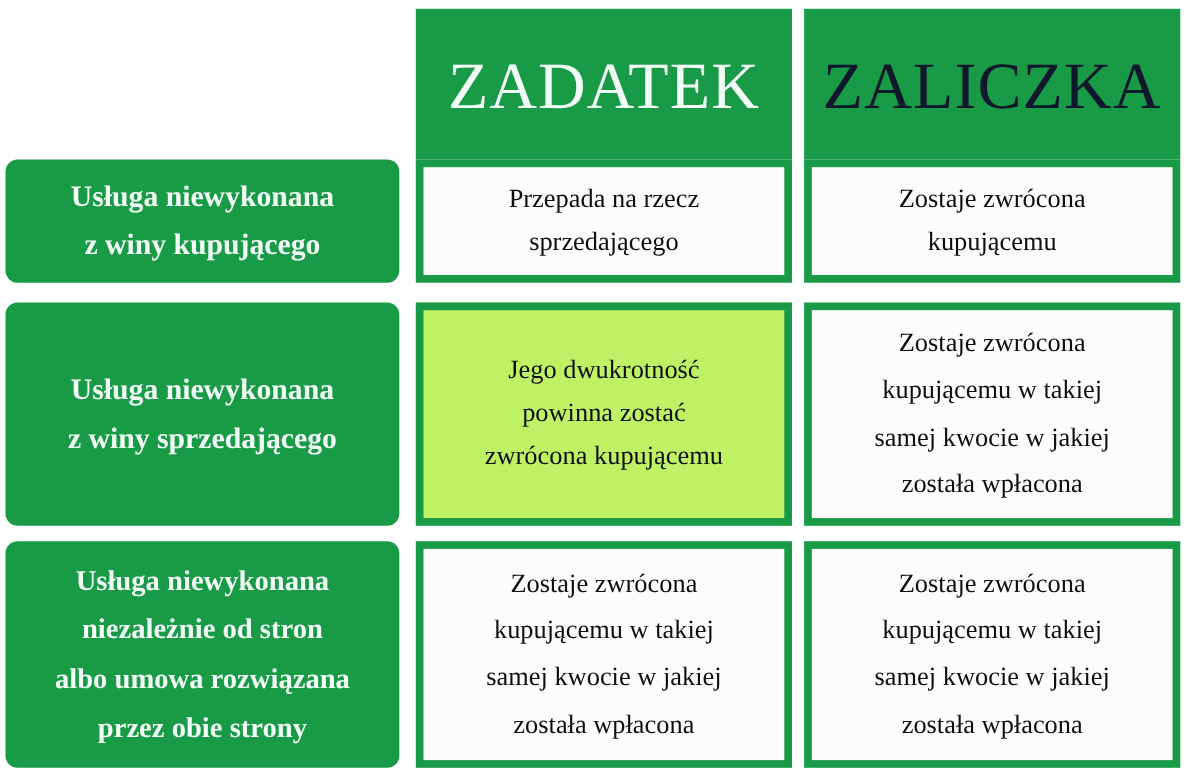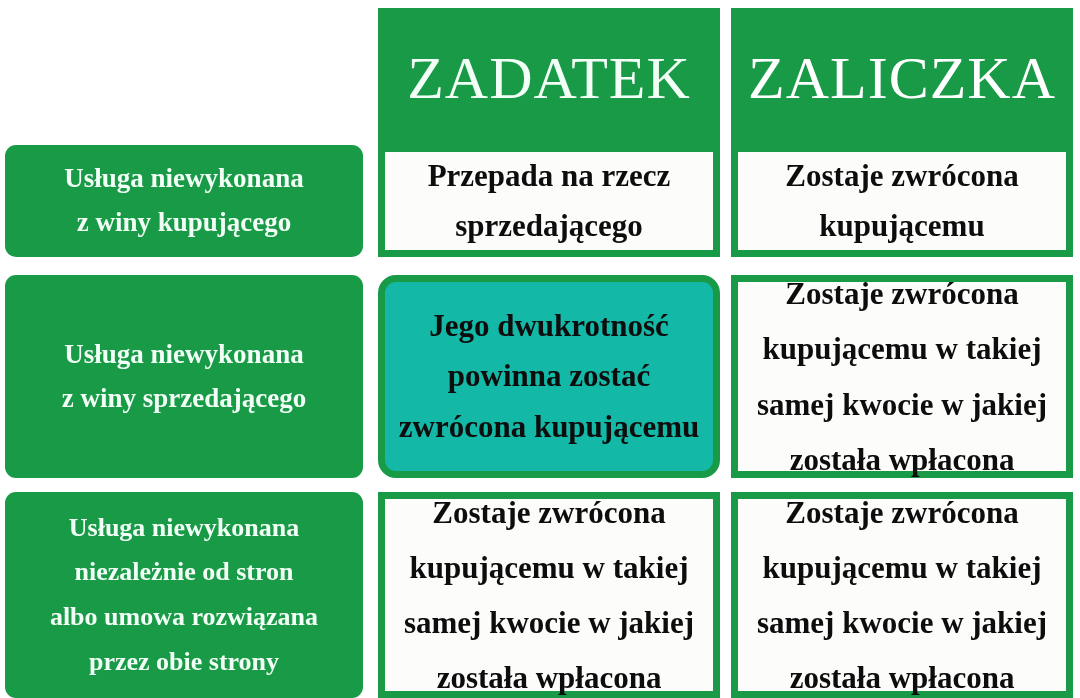--- a/index.html
+++ b/index.html
@@ -66,22 +66,22 @@
     font-weight: bold;
     line-height: 1.62;
   }
   .row-head.rh3 .txt {
     font-size: 26px;
     line-height: 1.72;
   }
 
   
   .body-cell .txt {
-    font-size: 31px;
-    font-weight: bold;
+    font-size: 24px;
+    font-weight: normal;
     line-height: 1.62;
   }
   .body-cell.tall .txt {
     line-height: 1.78;
   }
 
   
   
   .c1 { left: 5px;   width: 358px; border-radius: 11px; }
   .c2 { left: 378px; width: 342px; }
@@ -95,41 +95,41 @@
 </style>
 </head>
 <body style="background: rgb(255, 255, 255);">
 
 <div id="table-root">
 
   <div class="cell green col-head c2 r0" style="background: rgb(25, 154, 71); color: rgb(242, 255, 246);">
     <span class="txt">ZADATEK</span>
   </div>
 
-  <div class="cell green col-head c3 r0" style="background: rgb(25, 154, 71); color: #ffffff;">
+  <div class="cell green col-head c3 r0" style="background: rgb(25, 154, 71); color: #0f172a;">
     <span class="txt">ZALICZKA</span>
   </div>
 
   <div class="cell green row-head rh1 c1 r1" style="background: rgb(25, 154, 71); color: rgb(242, 255, 246);">
     <span class="txt">Usługa niewykonana<br>z winy kupującego</span>
   </div>
 
   <div class="cell framed body-cell c2 r1" style="border-color: rgb(25, 154, 71); background: rgb(252, 253, 251); color: rgb(13, 13, 13);">
     <span class="txt">Przepada na rzecz<br>sprzedającego</span>
   </div>
 
   <div class="cell framed body-cell c3 r1" style="border-color: rgb(25, 154, 71); background: rgb(252, 253, 251); color: rgb(13, 13, 13);">
     <span class="txt">Zostaje zwrócona<br>kupującemu</span>
   </div>
 
   <div class="cell green row-head rh2 c1 r2" style="background: rgb(25, 154, 71); color: rgb(242, 255, 246);">
     <span class="txt">Usługa niewykonana<br>z winy sprzedającego</span>
   </div>
 
-  <div class="cell framed body-cell c2 r2" style="border-color: rgb(25, 154, 71); background: #14b8a6; color: rgb(13, 13, 13); border-radius: 18px;">
+  <div class="cell framed body-cell c2 r2" style="border-color: rgb(25, 154, 71); background: #bef264; color: rgb(13, 13, 13);">
     <span class="txt">Jego dwukrotność<br>powinna zostać<br>zwrócona kupującemu</span>
   </div>
 
   <div class="cell framed body-cell tall c3 r2" style="border-color: rgb(25, 154, 71); background: rgb(252, 253, 251); color: rgb(13, 13, 13);">
     <span class="txt">Zostaje zwrócona<br>kupującemu w takiej<br>samej kwocie w jakiej<br>została wpłacona</span>
   </div>
 
   <div class="cell green row-head rh3 c1 r3" style="background: rgb(25, 154, 71); color: rgb(242, 255, 246);">
     <span class="txt">Usługa niewykonana<br>niezależnie od stron<br>albo umowa rozwiązana<br>przez obie strony</span>
   </div>

